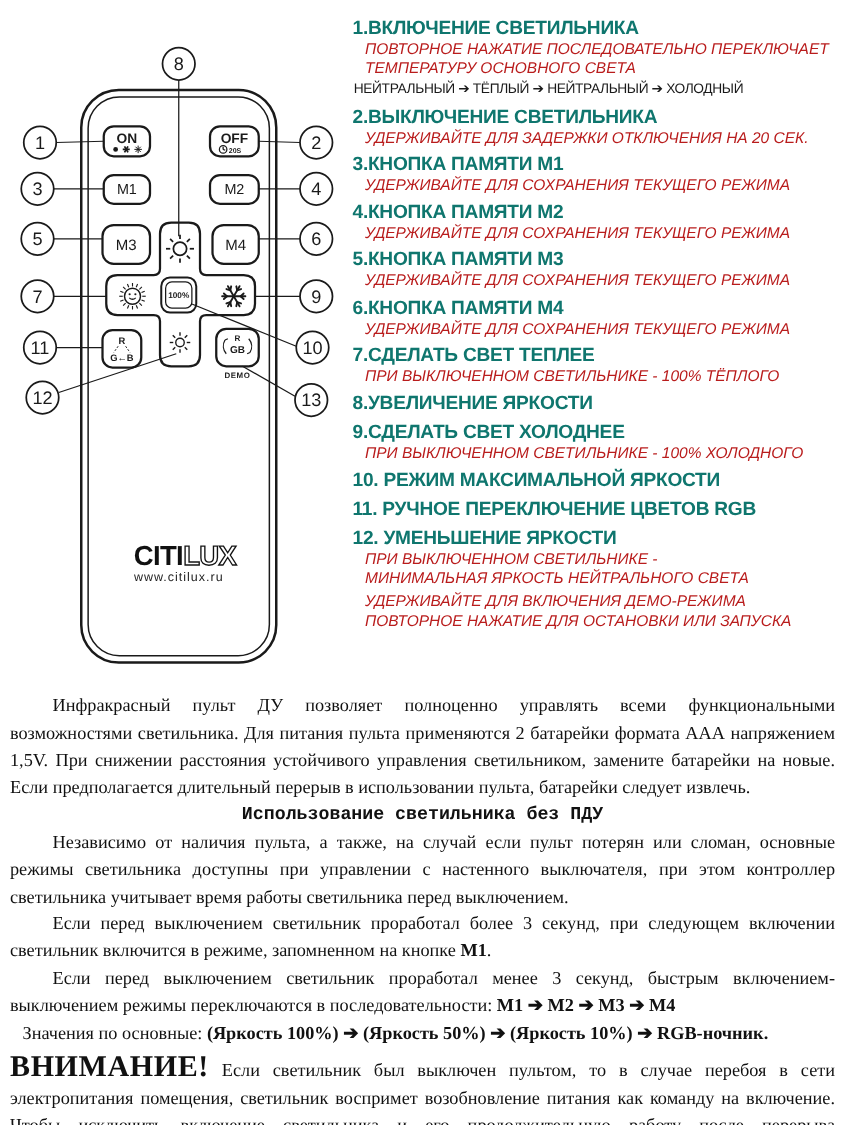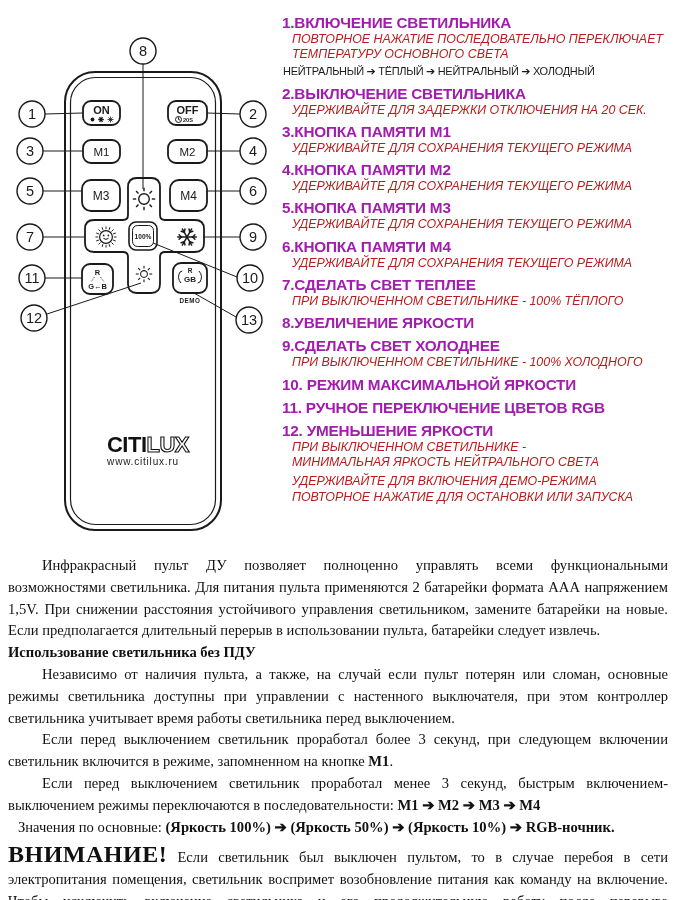--- a/index.html
+++ b/index.html
@@ -3,31 +3,31 @@
 <meta charset="utf-8">
 <style>
   html,body{margin:0;padding:0;background:#fff;}
   .page{position:relative;width:675px;height:900px;background:#ffffff;color:#1a1a1a;overflow:hidden;
         font-family:"Liberation Sans","DejaVu Sans",sans-serif;}
   
   .diagram{position:absolute;left:0;top:0;width:280px;height:560px;}
   
   .right-col{position:absolute;left:282px;top:13px;width:388px;}
   .func-item{margin-bottom:4px;}
-  .func-title{font-weight:700;font-size:15.3px;line-height:19px;letter-spacing:-0.2px;color:#a21caf;}
+  .func-title{font-weight:700;font-size:15.3px;line-height:19px;letter-spacing:-0.2px;color:#0f766e;}
   .func-desc{font-style:italic;font-size:12.4px;line-height:15.3px;padding-left:10px;color:#b91c1c;}
   .func-seq{font-weight:400;font-size:11px;line-height:17px;padding-left:1px;letter-spacing:-0.3px;}
   
   .body-text{position:absolute;left:8px;top:555px;width:660px;
              font-family:"Liberation Serif","DejaVu Serif",serif;
              font-size:14.6px;line-height:21.8px;text-align:justify;color:#111;}
   .para{margin:0;}
   .indent{text-indent:34px;}
   .small-indent{text-indent:10px;}
-  .subhead{margin:0;font-weight:700;}
+  .subhead{margin:0;text-align:center;font-weight:700;font-family:Liberation Mono, monospace;}
   .attention{margin-top:6px;}
   .attn-word{font-size:24px;font-weight:700;letter-spacing:0.5px;}
   b{font-weight:700;}
 </style>
 </head>
 <body>
 
 <div class="page">
 
   <svg class="diagram" viewBox="0 0 280 560" width="280" height="560" fill="none" stroke="#1a1a1a" stroke-width="1.6">

